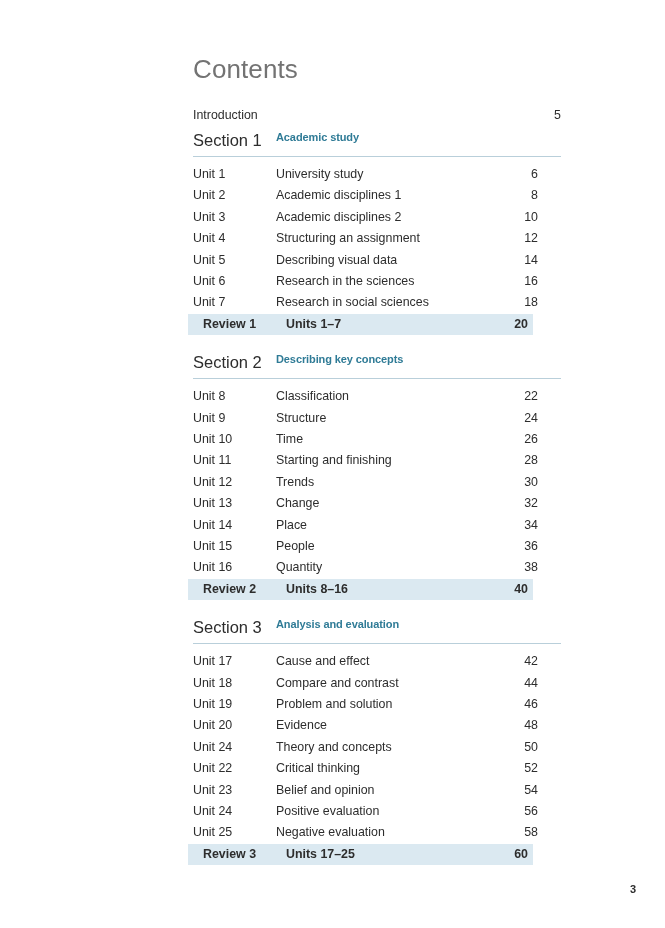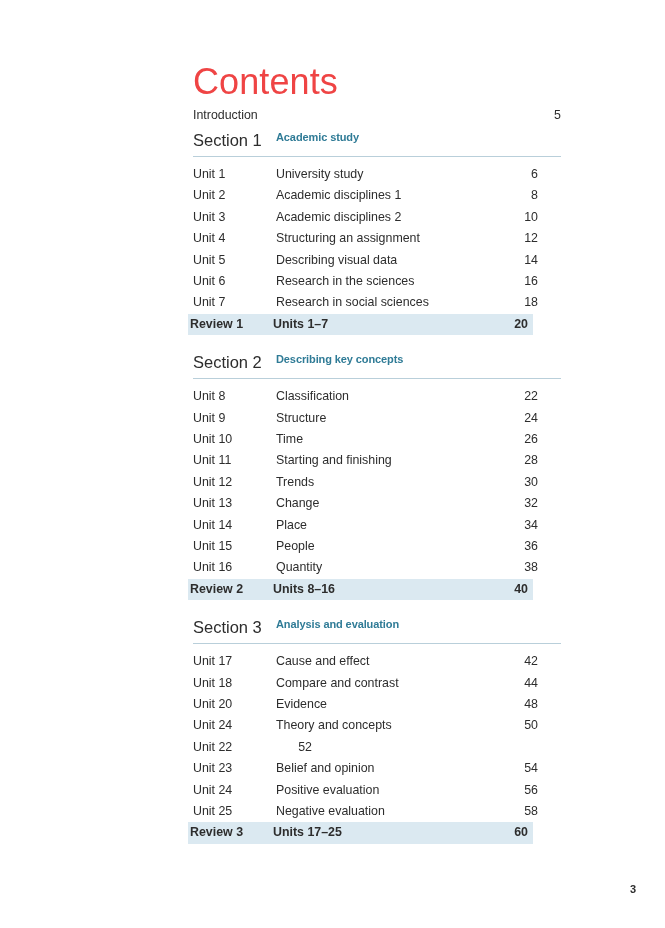--- a/index.html
+++ b/index.html
@@ -23,24 +23,24 @@
     height: 928px;
     background: #ffffff;
     box-sizing: border-box;
   }
 
   
   .page-title {
     position: absolute;
     left: 193px;
     top: 38px;
-    font-size: 36px;
+    font-size: 26px;
     font-weight: 400;
     letter-spacing: 0.1px;
-    color: #ef4444;
+    color: #737373;
     line-height: 1.1;
   }
 
   
   .toc {
     position: absolute;
     left: 193px;
     top: 104px;
     width: 368px;
   }
@@ -124,21 +124,21 @@
     width: 345px;
   }
 
   
   .row.review {
     background: #dbe9f1;
     font-weight: 700;
     color: #2d2d2d;
     width: 345px;
     box-sizing: border-box;
-    padding-left: 2px;
+    padding-left: 15px;
     margin-left: -5px;
     padding-right: 5px;
     height: 21.5px;
     line-height: 21.5px;
   }
   .row.review .c-page { width: 36px; }
 
   
   .folio {
     position: absolute;
@@ -280,31 +280,37 @@
               <span class="c-unit">Unit 17</span>
               <span class="c-title">Cause and effect</span>
               <span class="c-page">42</span>
             </div>
             <div class="row">
               <span class="c-unit">Unit 18</span>
               <span class="c-title">Compare and contrast</span>
               <span class="c-page">44</span>
             </div>
             <div class="row">
+              <span class="c-unit">Unit 19</span>
+              <span class="c-title">Problem and solution</span>
+              <span class="c-page">46</span>
+            </div>
+            <div class="row">
               <span class="c-unit">Unit 20</span>
               <span class="c-title">Evidence</span>
               <span class="c-page">48</span>
             </div>
             <div class="row">
               <span class="c-unit">Unit 24</span>
               <span class="c-title">Theory and concepts</span>
               <span class="c-page">50</span>
             </div>
             <div class="row">
               <span class="c-unit">Unit 22</span>
+              <span class="c-title">Critical thinking</span>
               <span class="c-page">52</span>
             </div>
             <div class="row">
               <span class="c-unit">Unit 23</span>
               <span class="c-title">Belief and opinion</span>
               <span class="c-page">54</span>
             </div>
             <div class="row">
               <span class="c-unit">Unit 24</span>
               <span class="c-title">Positive evaluation</span>

